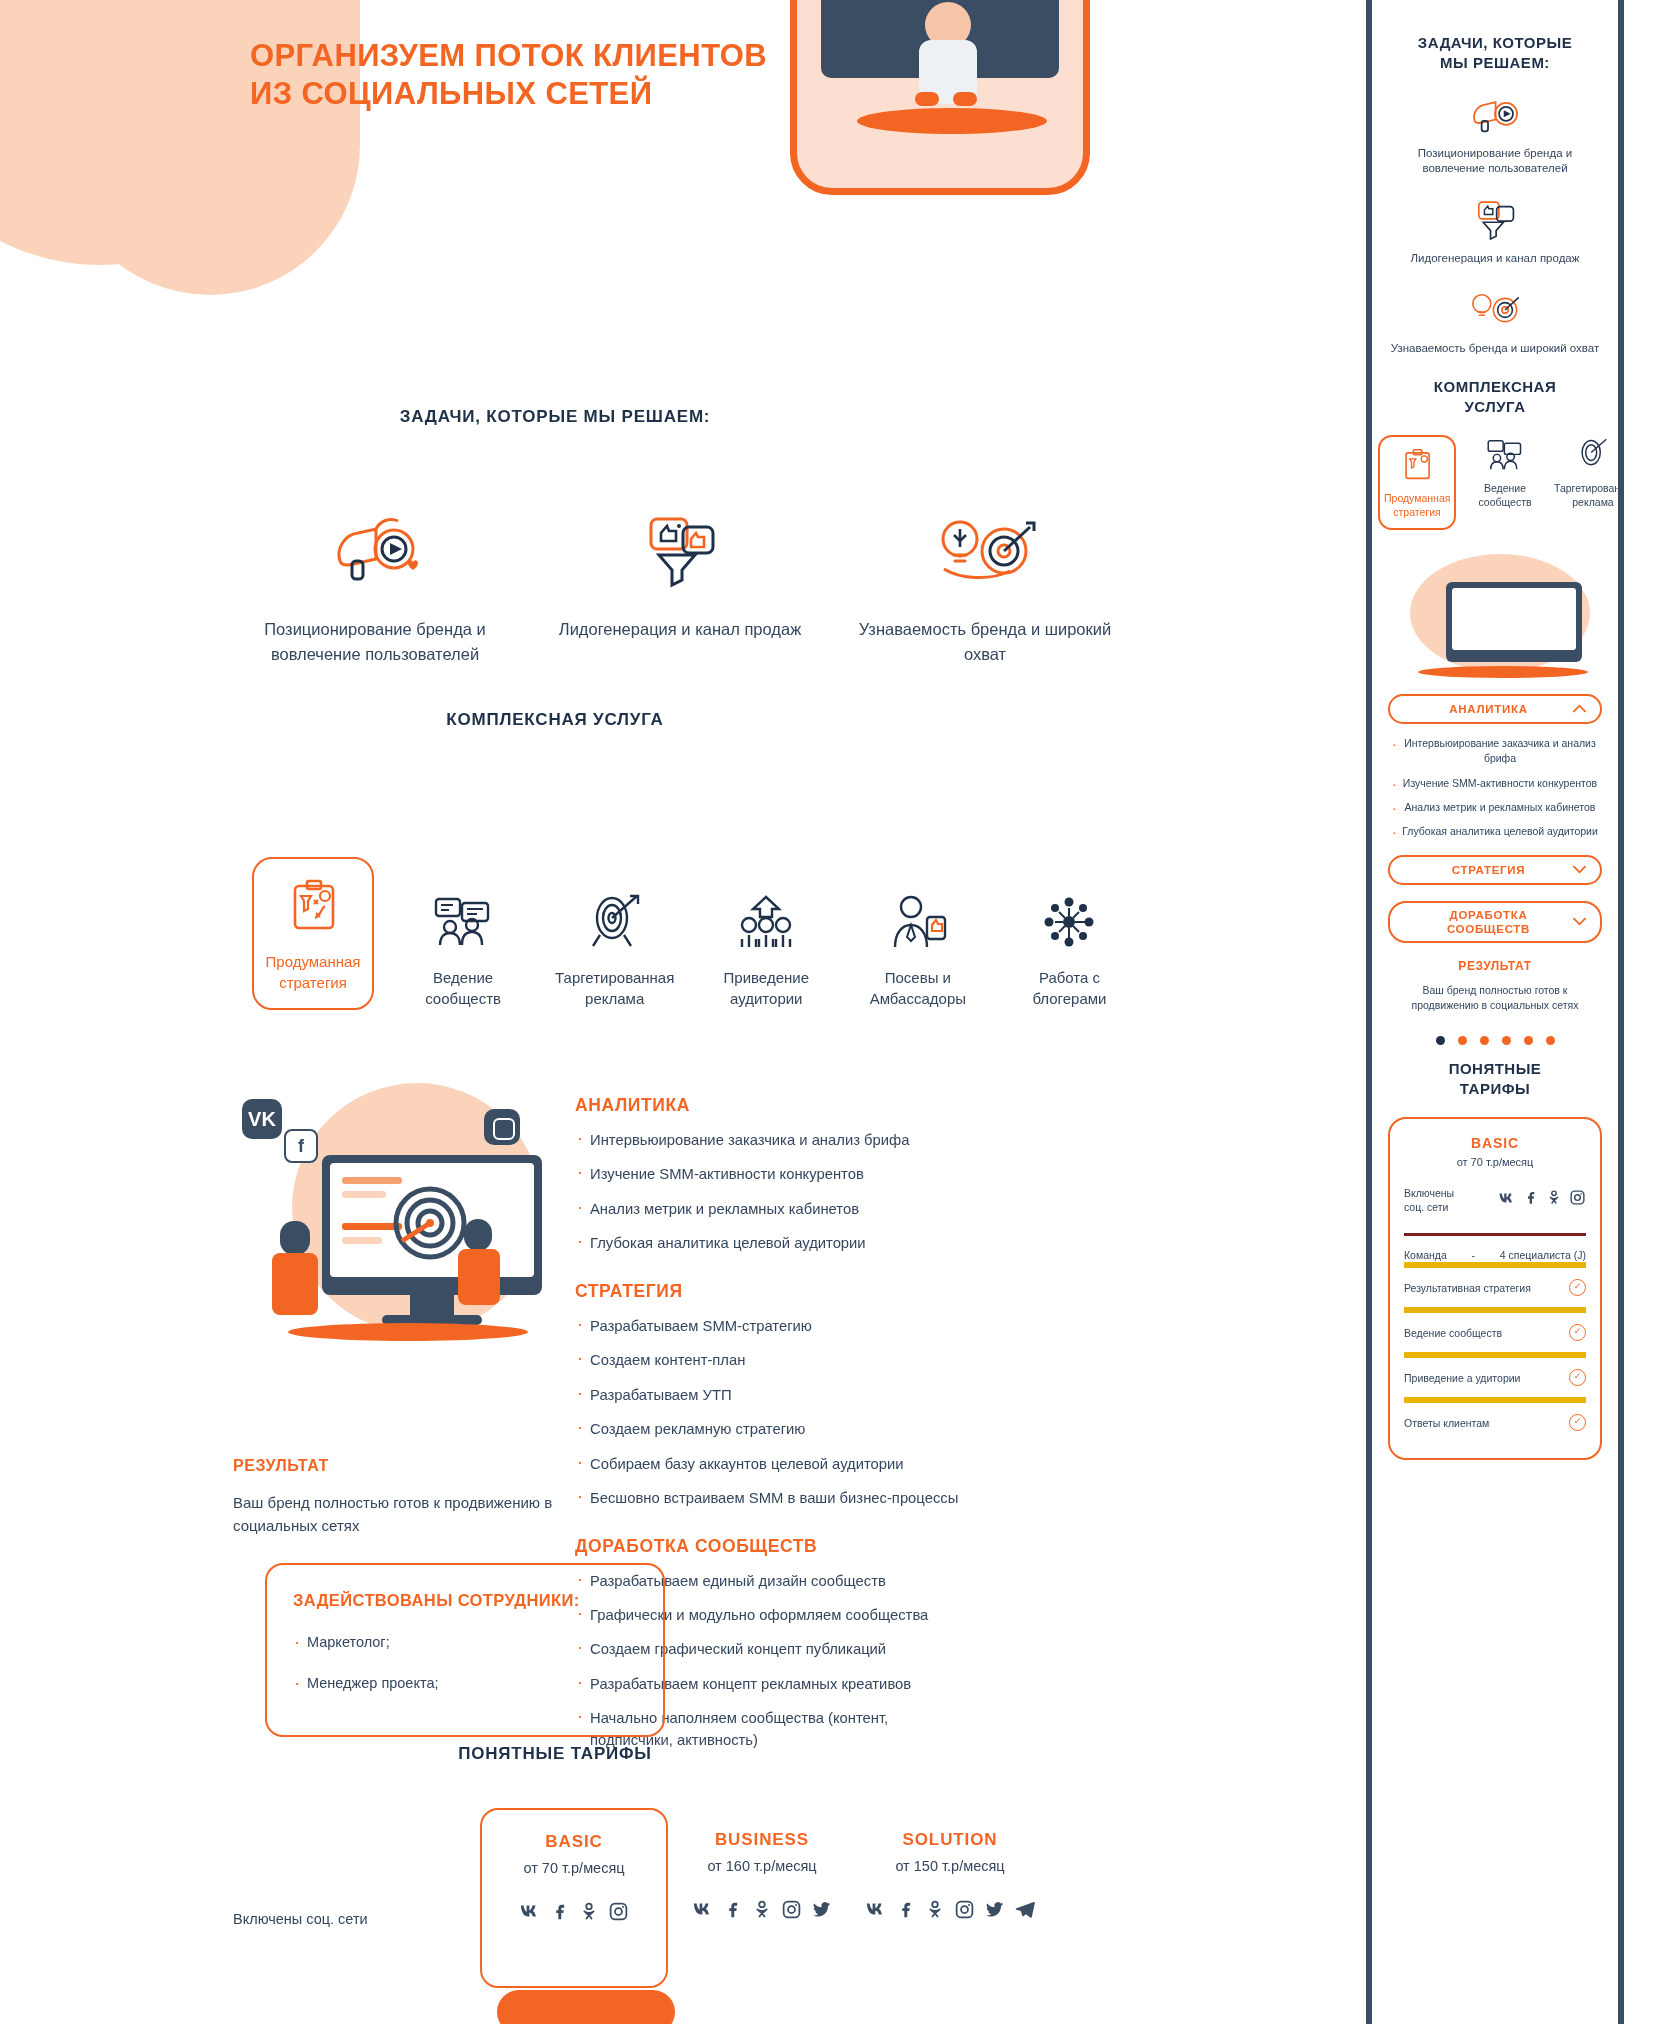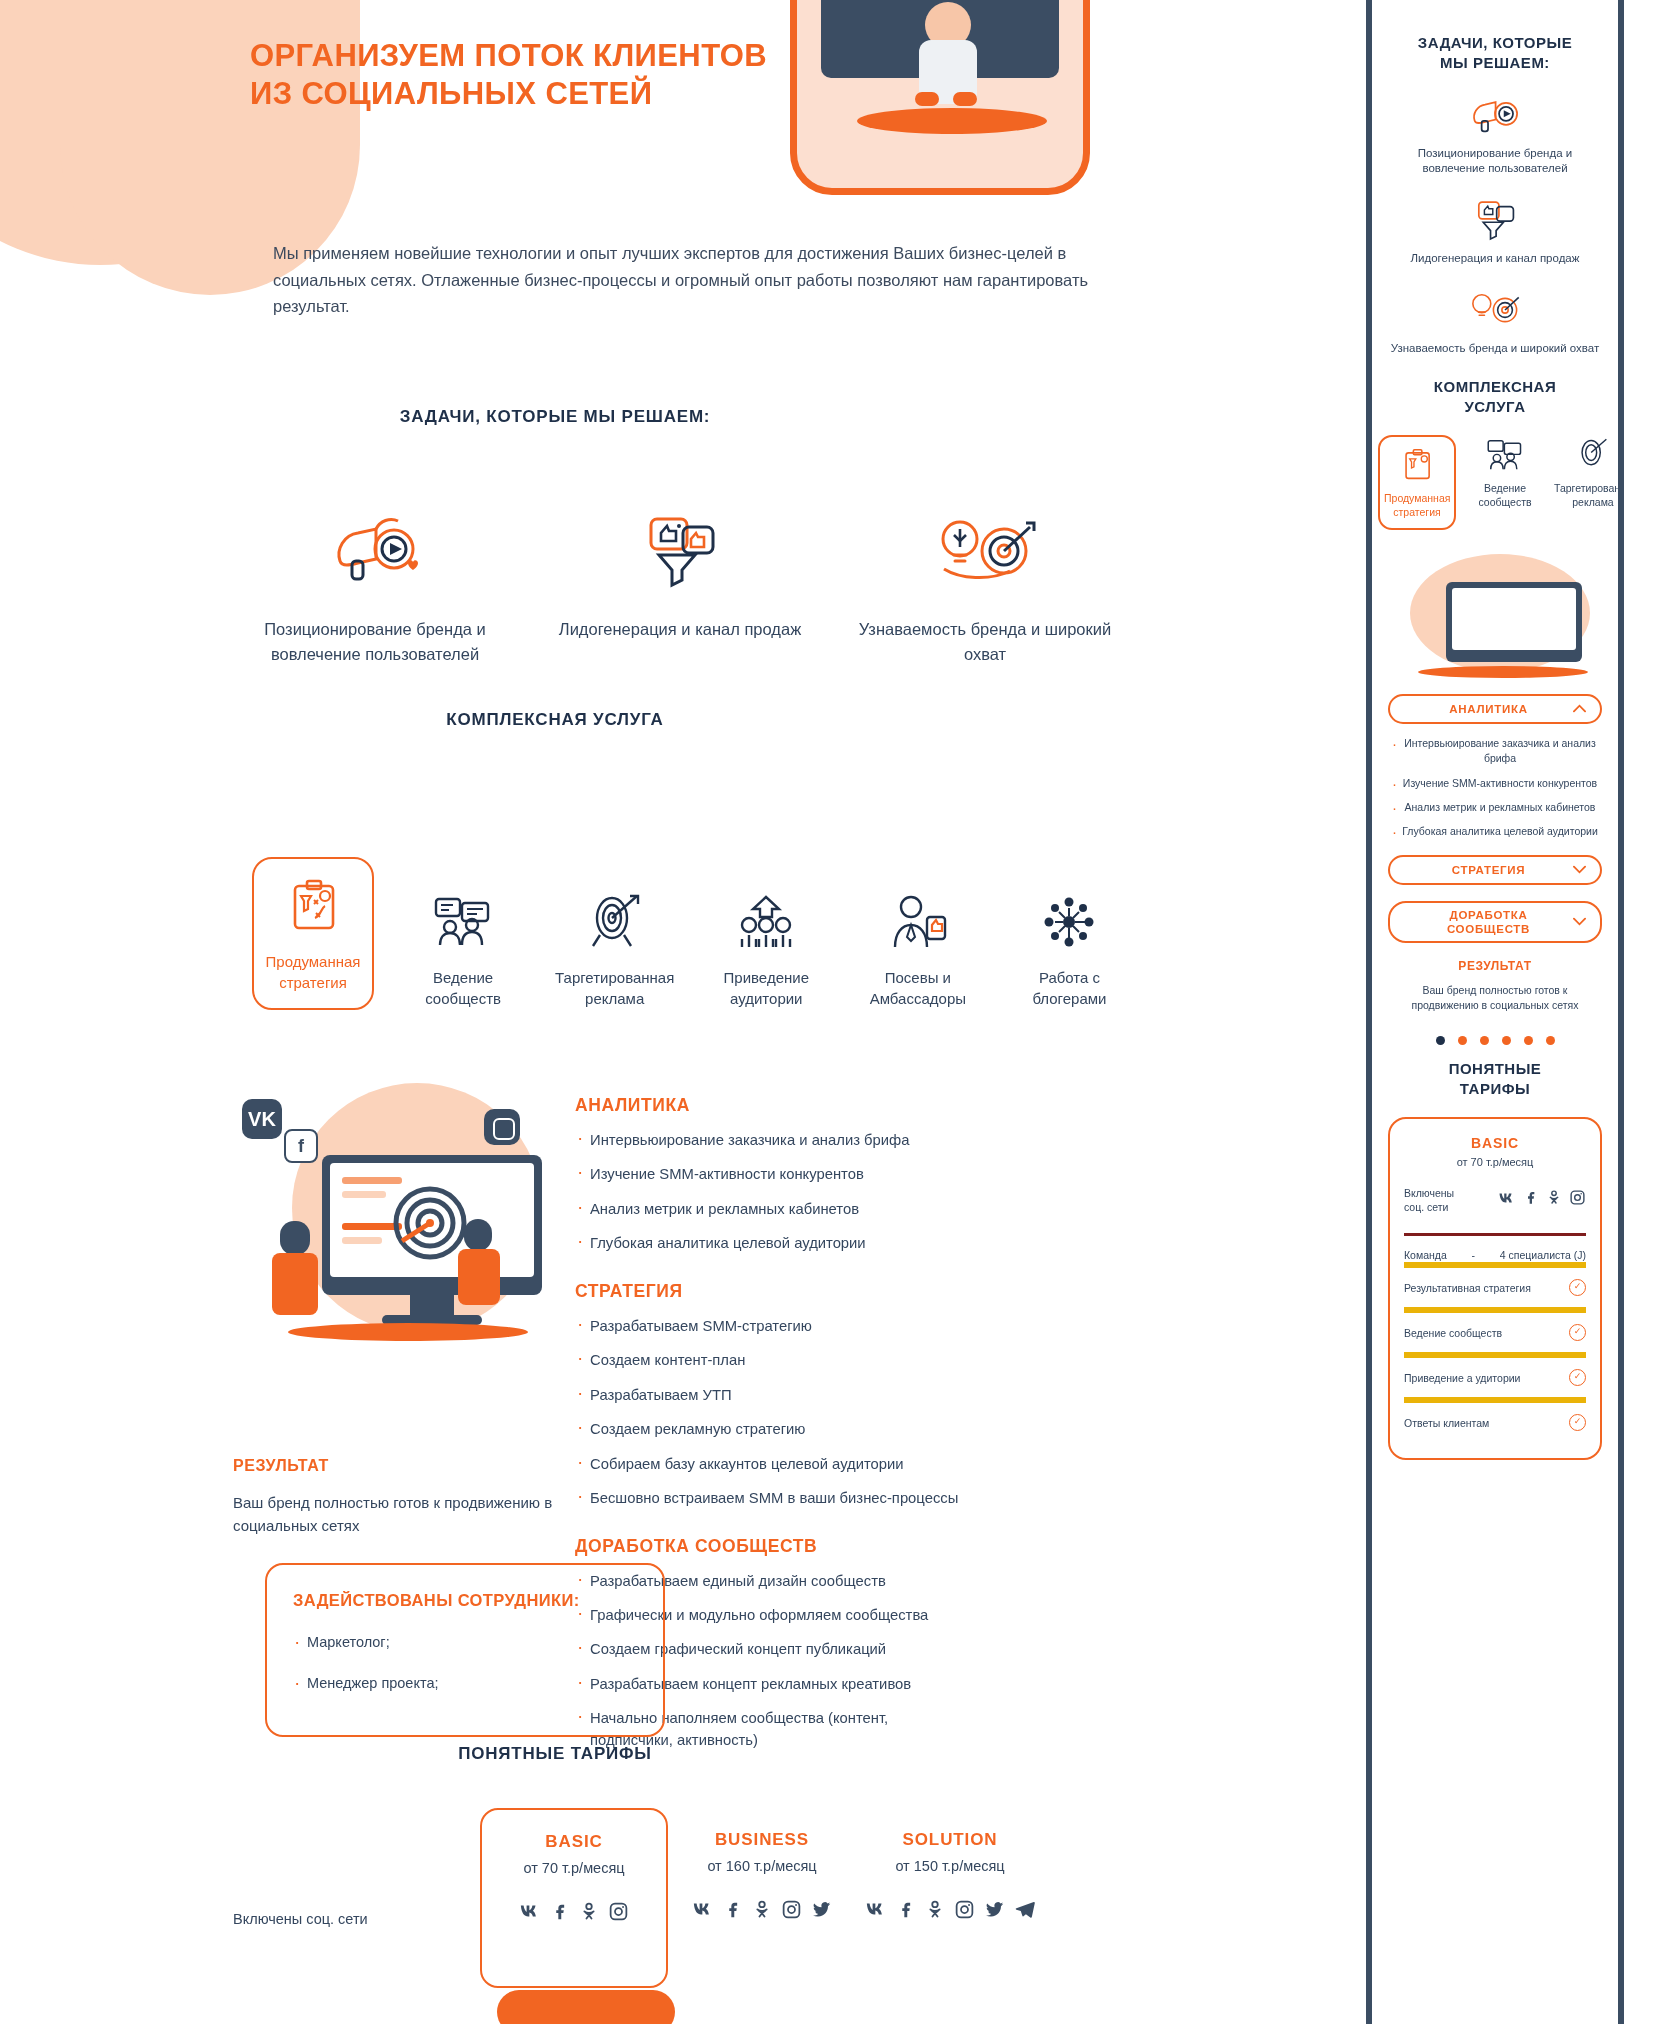--- a/index.html
+++ b/index.html
@@ -233,21 +233,20 @@
       <div class="person-body"></div>
       <div class="shoe-l"></div>
       <div class="shoe-r"></div>
     </div>
 
     <h1 class="hero-title">
       <span>ОРГАНИЗУЕМ ПОТОК КЛИЕНТОВ</span><br>
       <span>ИЗ СОЦИАЛЬНЫХ СЕТЕЙ</span>
     </h1>
 
-    <p class="hero-text">Мы применяем новейшие технологии и опыт лучших экспертов для достижения Ваших бизнес-целей в социальных сетях. Отлаженные бизнес-процессы и огромный опыт работы позволяют нам гарантировать результат.</p>
 
     <div class="sec-title" style="top:392px">ЗАДАЧИ, КОТОРЫЕ МЫ РЕШАЕМ:</div>
 
     <div class="tasks">
       <div class="task">
         <div class="icon-wrap">
           <svg width="86" height="72" viewBox="0 0 86 72" fill="none">
             <path d="M8 46 C4 34 12 20 26 18 L44 14 L44 44 L26 48 C18 50 10 52 8 46Z" stroke="#f26522" stroke-width="3" fill="none"></path>
             <rect x="20" y="46" width="11" height="18" rx="4" stroke="#1f3049" stroke-width="3" fill="none"></rect>
             <path d="M44 14 C48 6 58 2 66 6" stroke="#f26522" stroke-width="3" fill="none"></path>

